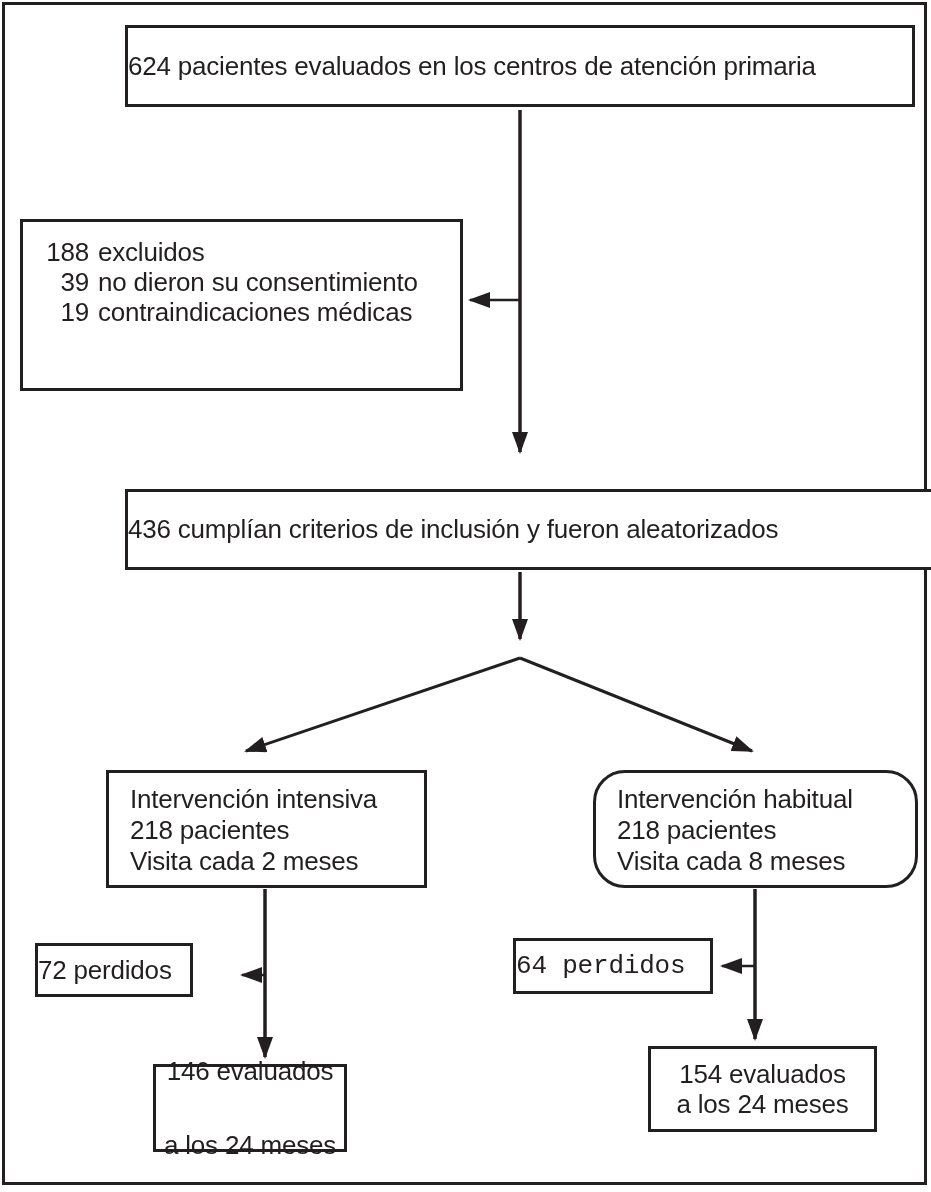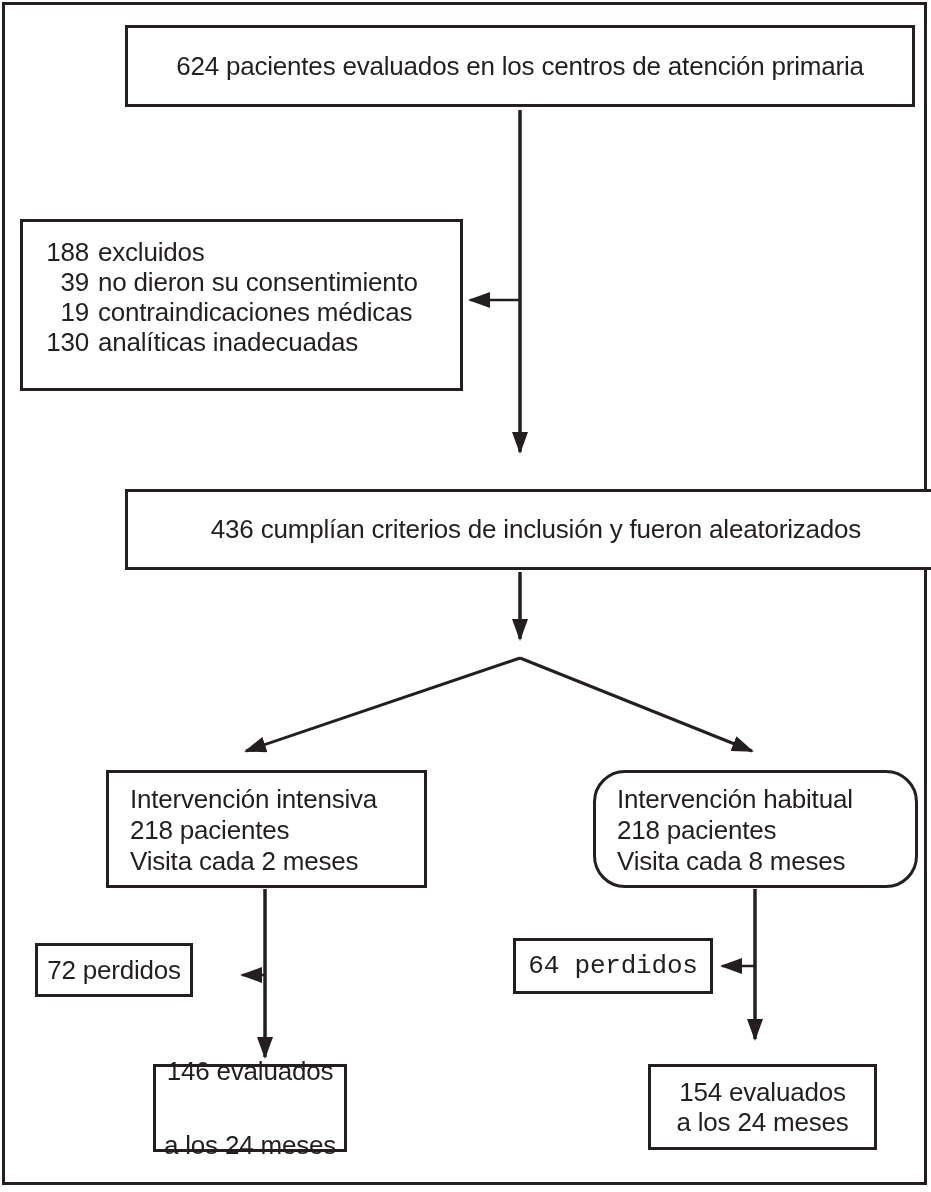--- a/index.html
+++ b/index.html
@@ -35,21 +35,20 @@
   }
   .box {
     position: absolute;
     background: #ffffff;
     border: 3px solid #231f20;
     box-sizing: border-box;
   }
   .center-flex {
     display: flex;
     align-items: center;
-    justify-content: center;
     white-space: nowrap;
   }
   .box-assessed {
     left: 125px; top: 25px; width: 790px; height: 82px;
   }
   .box-excluded {
     left: 20px; top: 219px; width: 443px; height: 172px;
     padding: 15px 8px 0 20px;
   }
   .x-row {
@@ -90,21 +89,21 @@
     align-items: center;
     justify-content: center;
     text-align: center;
     line-height: 30px;
     white-space: nowrap;
   }
   .box-evaluated-intensive {
     left: 153px; top: 1064px; width: 194px; height: 88px; gap: 44px;
   }
   .box-evaluated-habitual {
-    left: 648px; top: 1046px; width: 229px; height: 86px; margin-top: 18px;
+    left: 648px; top: 1046px; width: 229px; height: 86px;
   }
 </style>
 </head>
 <body>
 
 <div class="canvas">
 
   <svg class="arrows" width="931" height="1192" viewBox="0 0 931 1192">
     <defs>
       <marker id="ah" viewBox="0 0 22 16" refX="20" refY="8" markerWidth="22" markerHeight="16" markerUnits="userSpaceOnUse" orient="auto">
@@ -134,24 +133,20 @@
       <span class="x-lbl">excluidos</span>
     </div>
     <div class="x-row">
       <span class="x-num">39</span>
       <span class="x-lbl">no dieron su consentimiento</span>
     </div>
     <div class="x-row">
       <span class="x-num">19</span>
       <span class="x-lbl">contraindicaciones médicas</span>
     </div>
-    <div class="x-row">
-      <span class="x-num">130</span>
-      <span class="x-lbl">analíticas inadecuadas</span>
-    </div>
   </div>
 
   <div class="box box-randomized center-flex">
     <span>436 cumplían criterios de inclusión y fueron aleatorizados</span>
   </div>
 
   <div class="box box-intensive box-lines">
     <div>Intervención intensiva</div>
     <div>218 pacientes</div>
     <div>Visita cada 2 meses</div>

